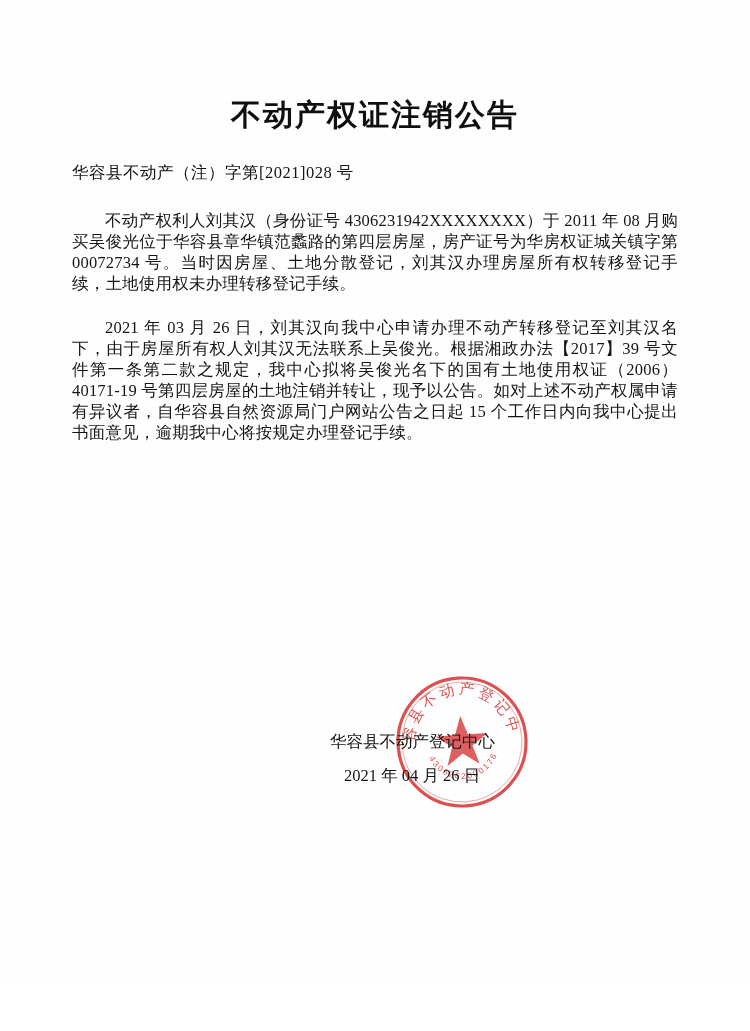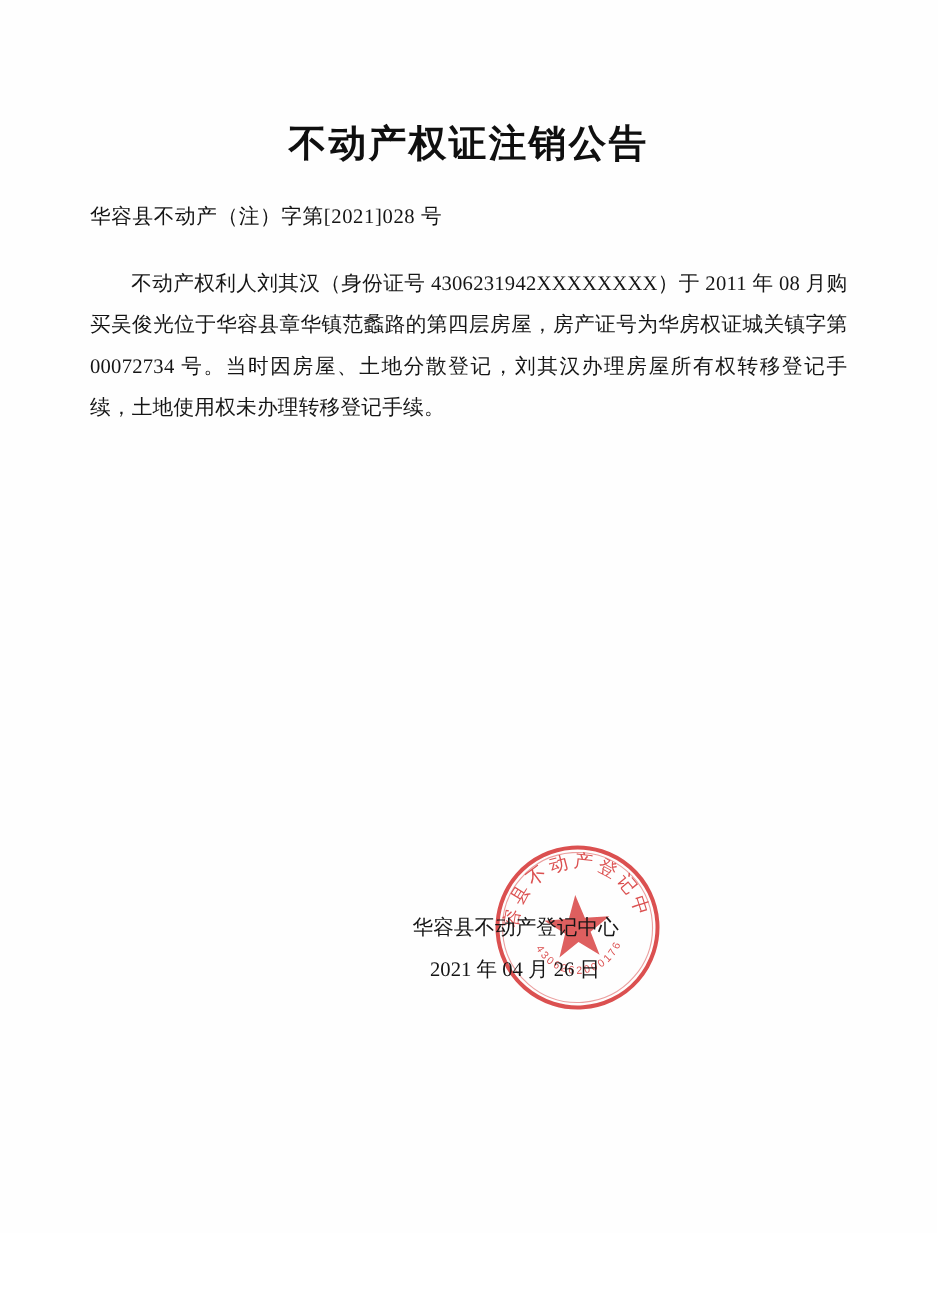--- a/index.html
+++ b/index.html
@@ -40,21 +40,21 @@
   .doc-subtitle {
     margin-top: 26px;
     text-align: left;
     font-size: 16.5px;
     letter-spacing: 0.5px;
     color: #141414;
   }
   .para {
     margin-top: 26px;
     font-size: 16.5px;
-    line-height: 33px;
+    line-height: 21px;
     text-align: justify;
     text-justify: inter-ideograph;
     text-indent: 33px;
     color: #151515;
     letter-spacing: 0.2px;
   }
   .para.second {
     margin-top: 23px;
   }
   .signature-block {
@@ -95,20 +95,21 @@
 <div class="page">
 
   <div class="doc-body">
 
     <div class="doc-title">不动产权证注销公告</div>
 
     <div class="doc-subtitle">华容县不动产（注）字第[2021]028 号</div>
 
     <div class="para">不动产权利人刘其汉（身份证号 4306231942XXXXXXXX）于 2011 年 08 月购买吴俊光位于华容县章华镇范蠡路的第四层房屋，房产证号为华房权证城关镇字第 00072734 号。当时因房屋、土地分散登记，刘其汉办理房屋所有权转移登记手续，土地使用权未办理转移登记手续。</div>
 
+    <div class="para second">2021 年 03 月 26 日，刘其汉向我中心申请办理不动产转移登记至刘其汉名下，由于房屋所有权人刘其汉无法联系上吴俊光。根据湘政办法【2017】39 号文件第一条第二款之规定，我中心拟将吴俊光名下的国有土地使用权证（2006）40171-19 号第四层房屋的土地注销并转让，现予以公告。如对上述不动产权属申请有异议者，自华容县自然资源局门户网站公告之日起 15 个工作日内向我中心提出书面意见，逾期我中心将按规定办理登记手续。</div>
 
     <div class="footer-space"></div>
   </div>
 
   <div class="seal">
     <svg width="140" height="140" viewBox="0 0 140 140" xmlns="http://www.w3.org/2000/svg">
       <defs>
         <path id="sealTopArc" d="M 22,70 A 48,48 0 0 1 118,70"></path>
         <path id="sealBottomArc" d="M 33,70 A 37,37 0 0 0 107,70"></path>
       </defs>

